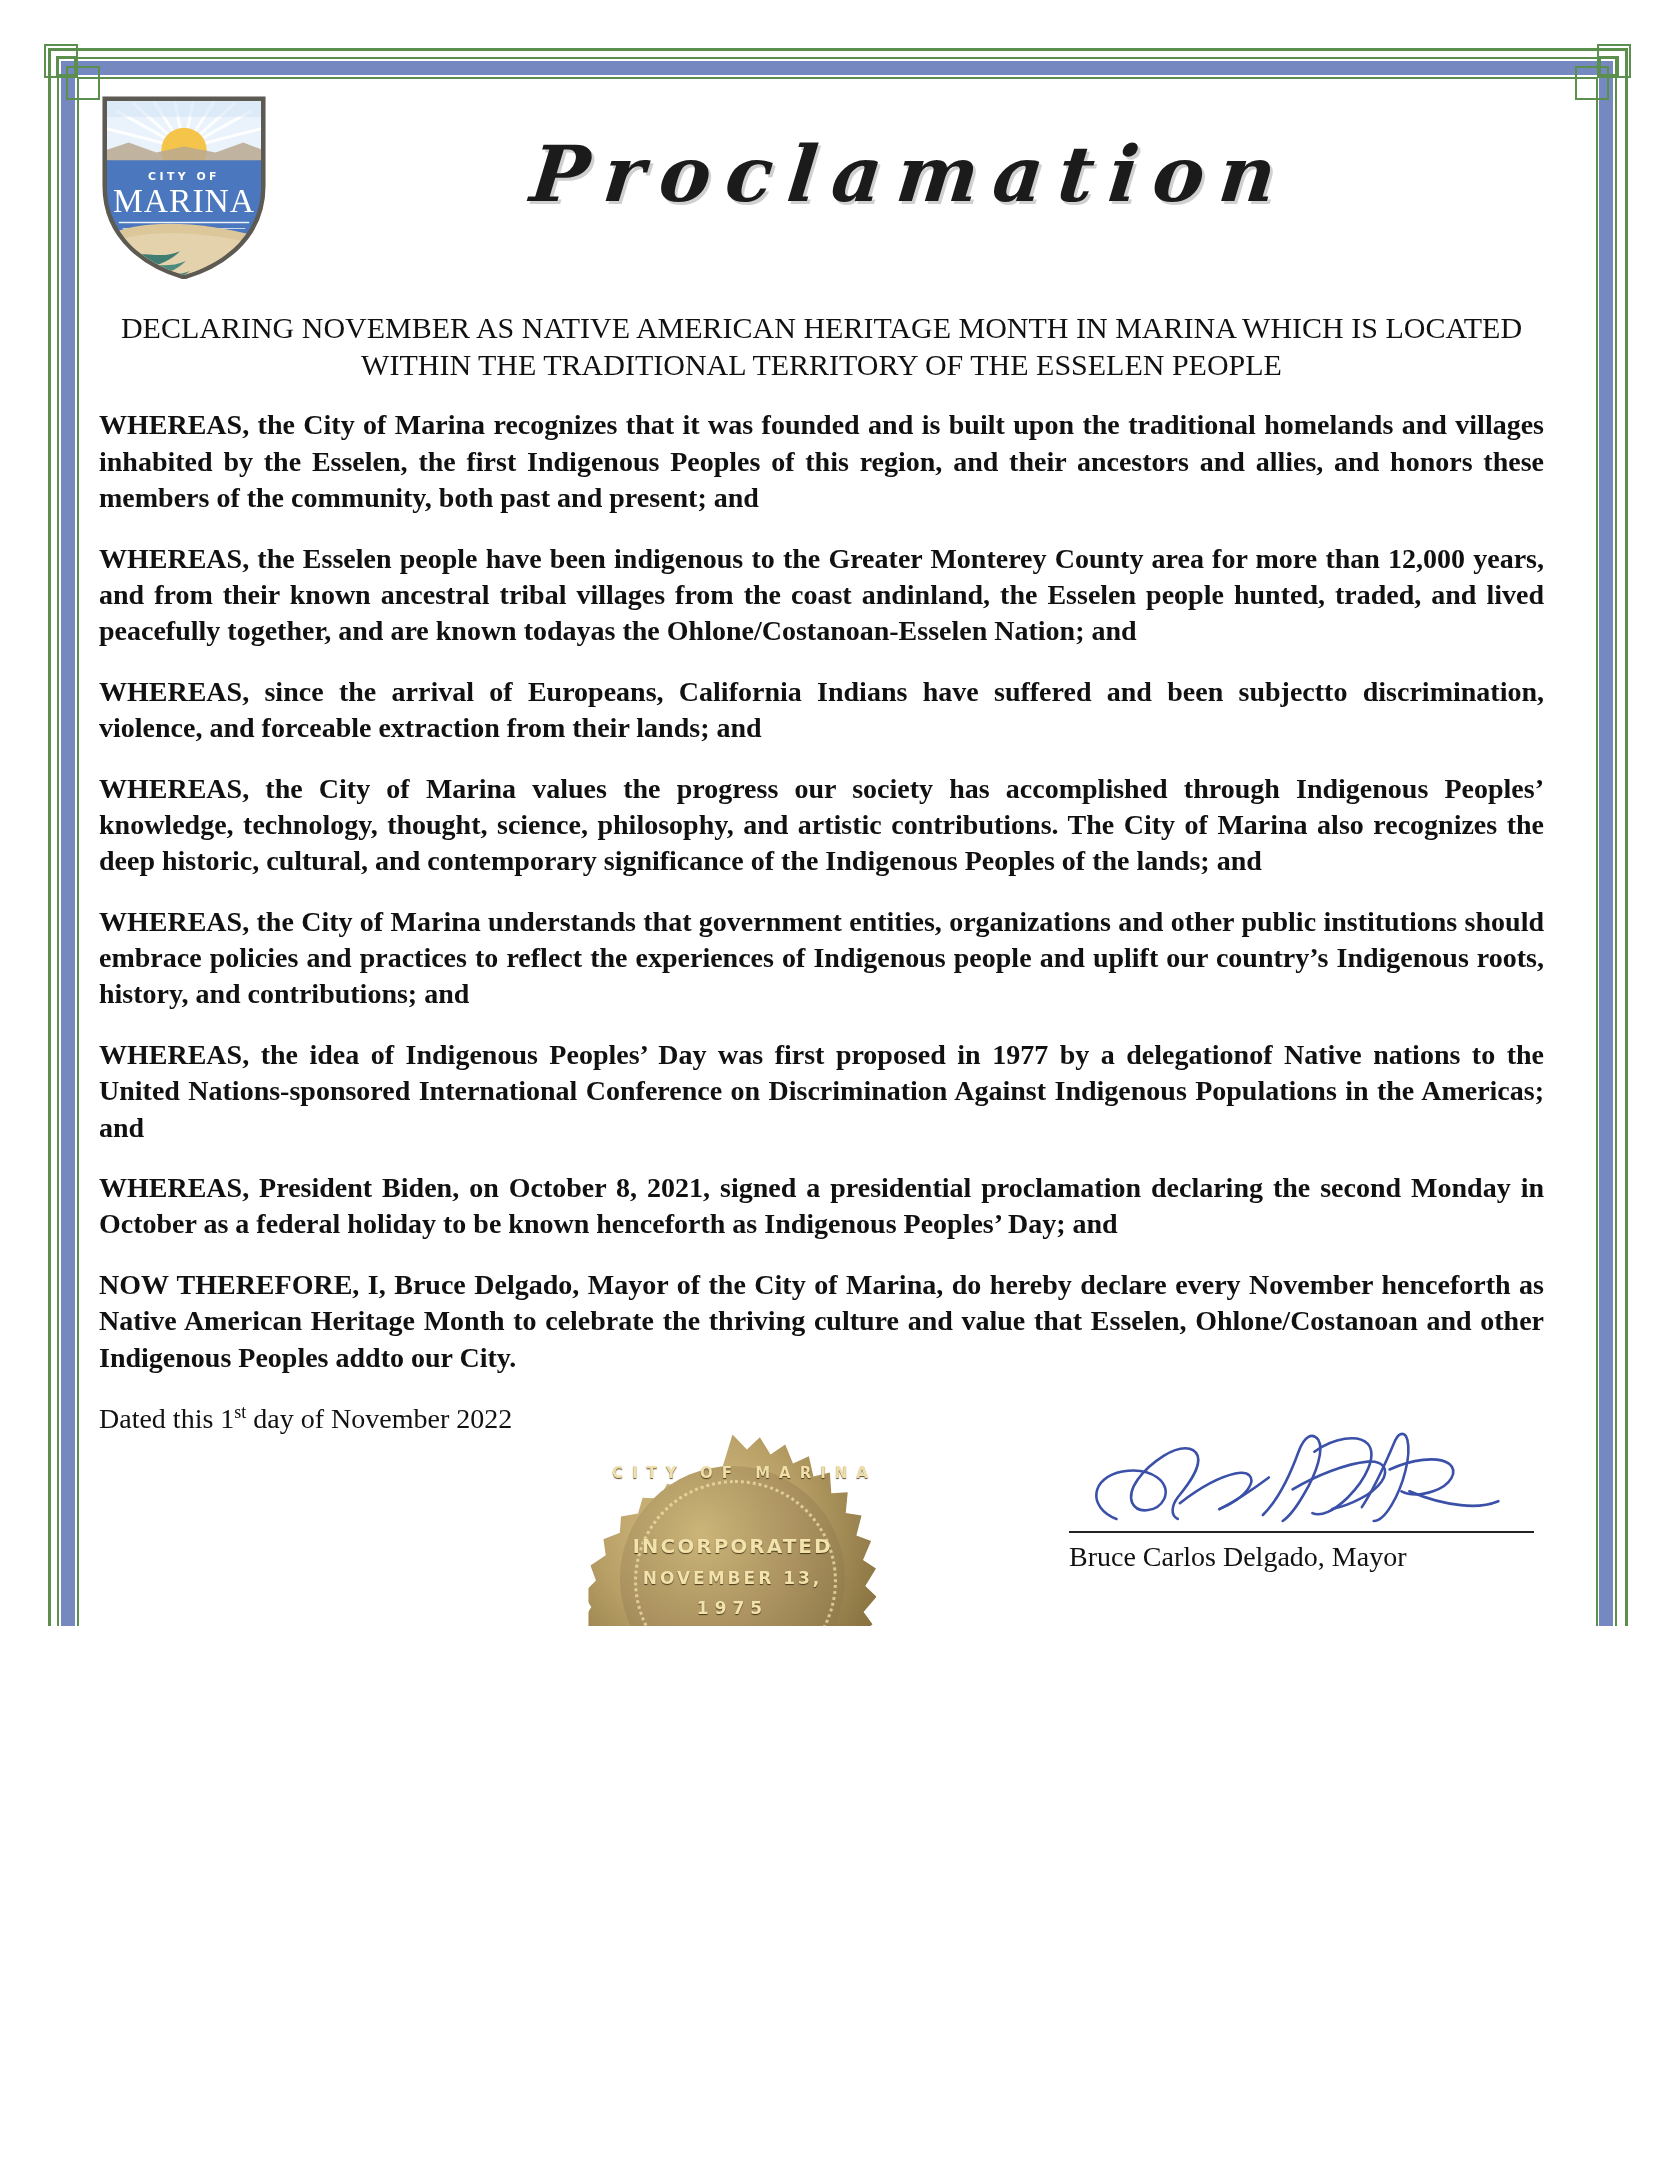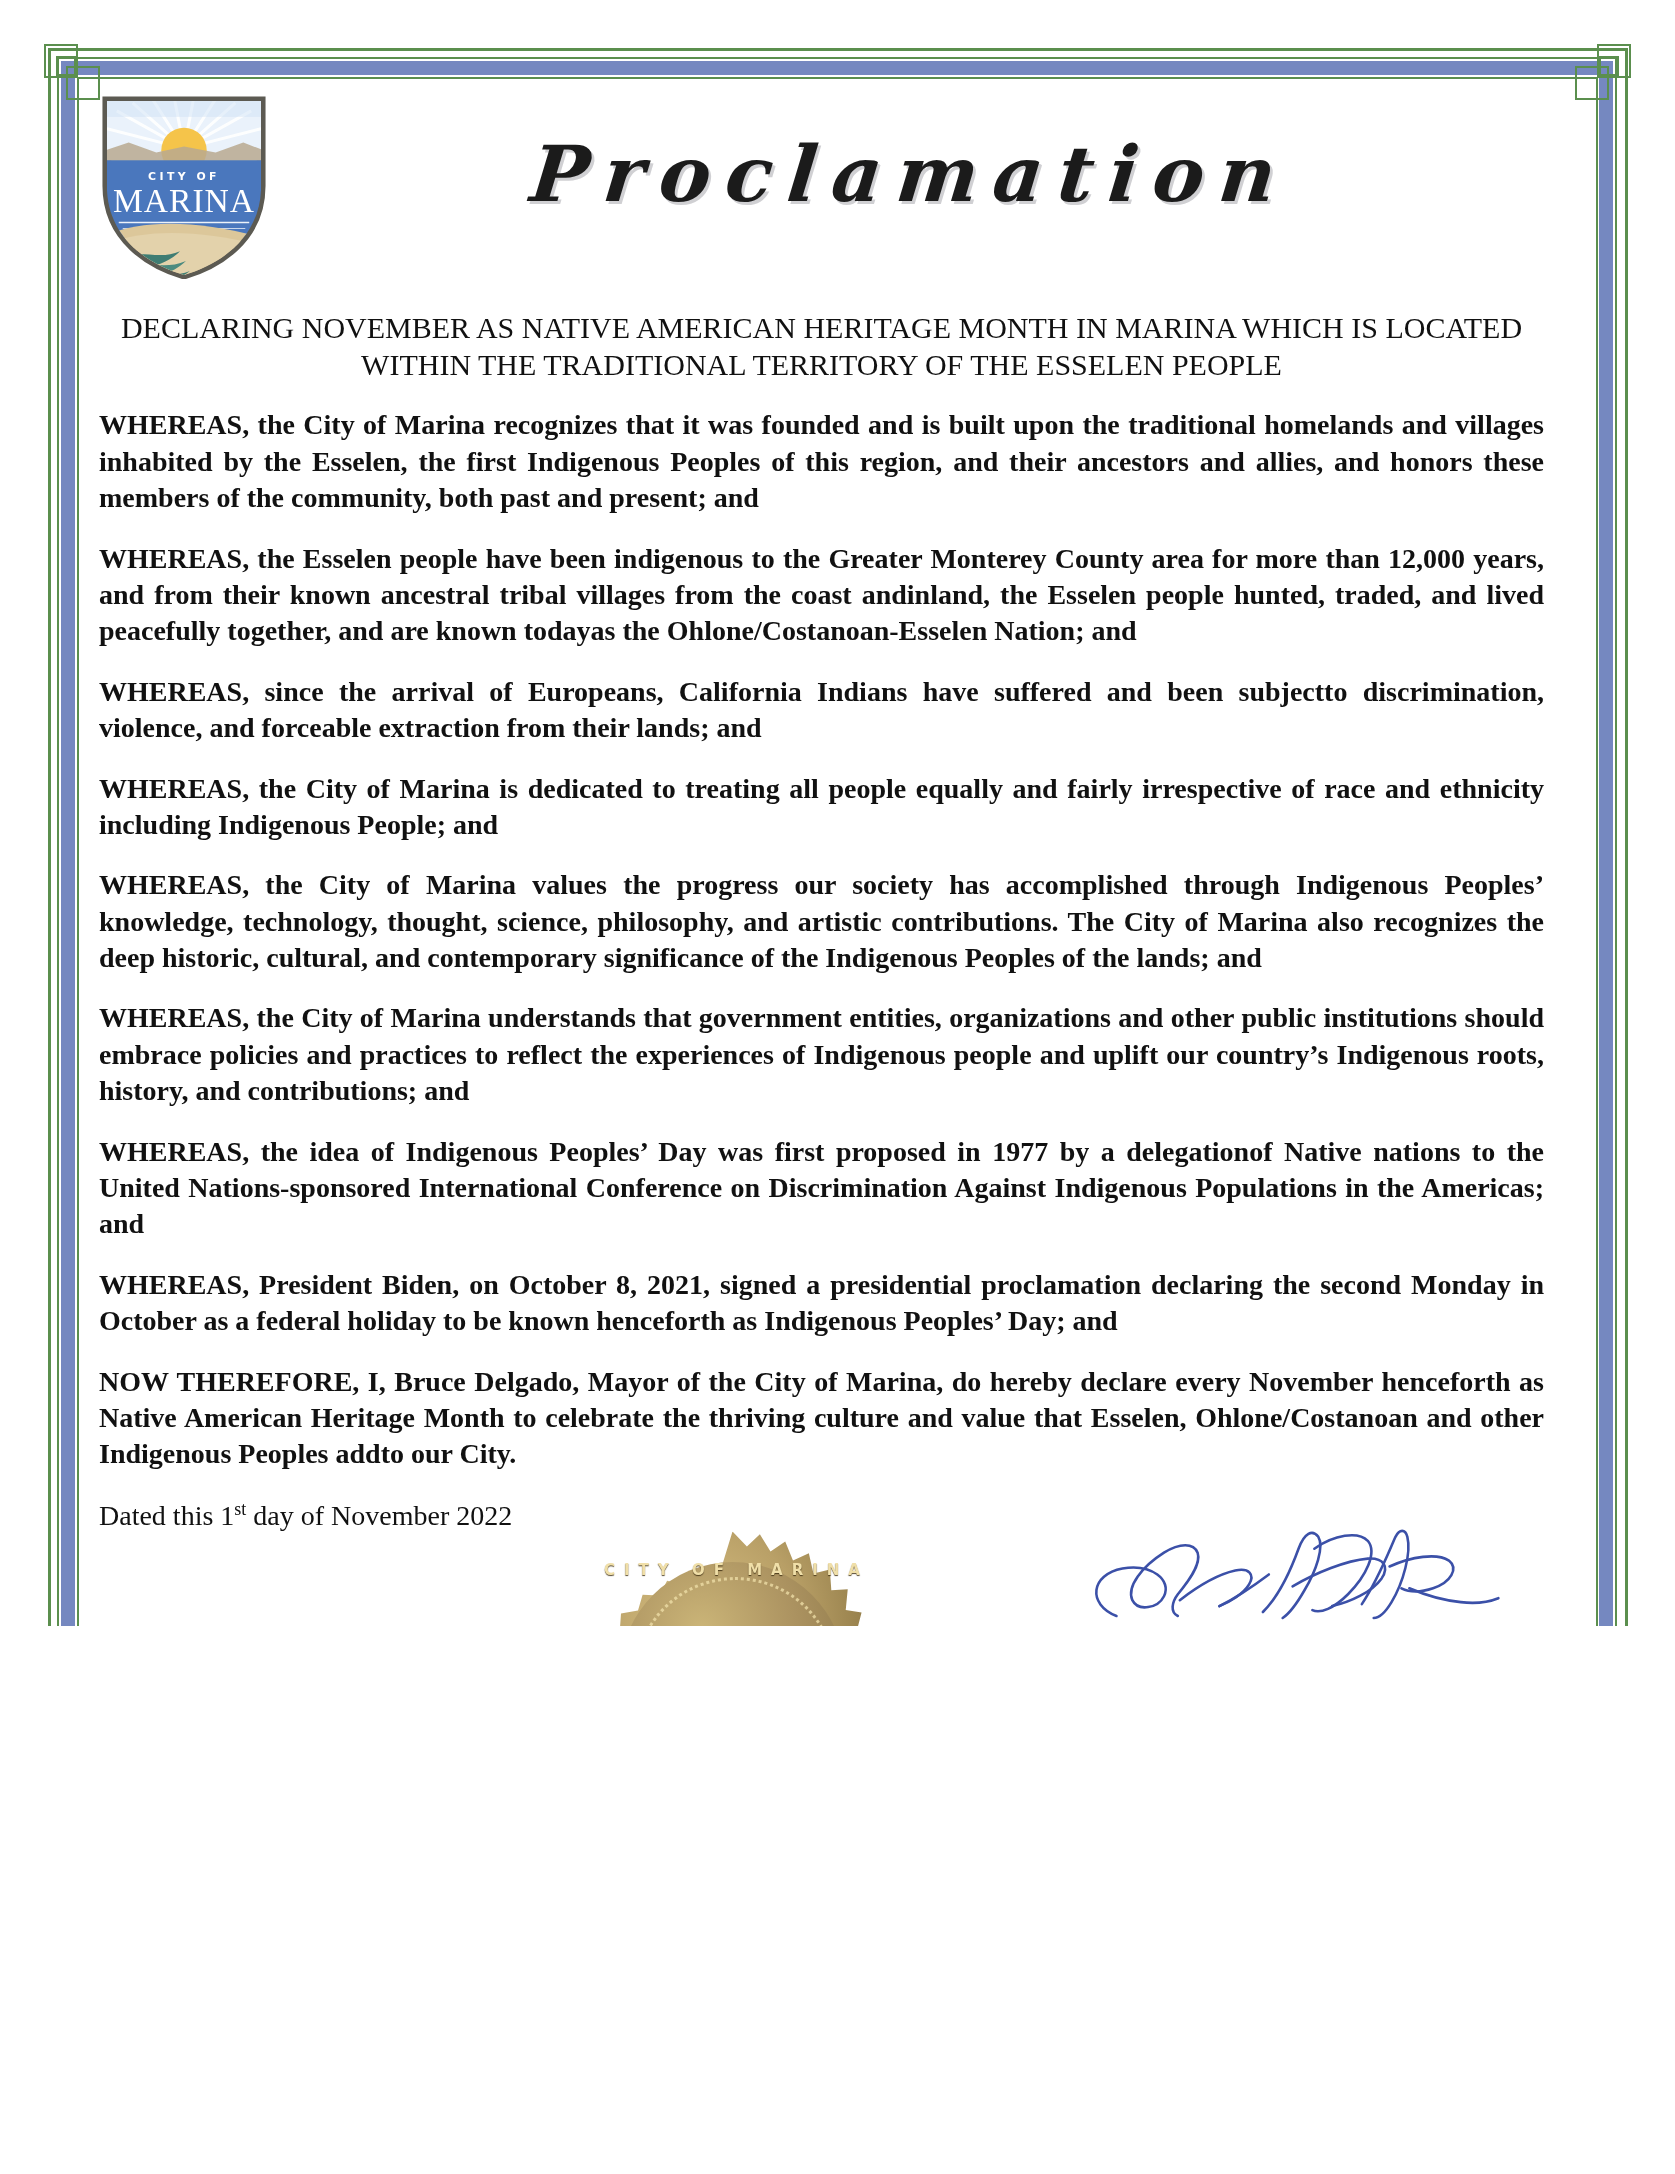--- a/index.html
+++ b/index.html
@@ -194,21 +194,21 @@
     position: absolute;
     left: 17%;
     top: 17%;
     width: 66%;
     height: 66%;
     border-radius: 50%;
     border: 3px dotted rgba(240, 225, 170, 0.75);
   }
   .seal-outer-text, .seal-bottom-text {
     position: absolute;
-    left: 4px;
+    left: 12px;
     width: 100%;
     text-align: center;
     color: #f0dfa8;
     font-family: "DejaVu Sans", "Liberation Sans", sans-serif;
     font-size: 15px;
     font-weight: bold;
     letter-spacing: 9px;
     text-shadow: 0 1px 1px rgba(60,45,15,0.85);
   }
   .seal-outer-text { top: 34px; }
@@ -342,21 +342,20 @@
         <div class="title">Proclamation</div>
       </div>
     </div>
 
     <div class="heading">DECLARING NOVEMBER AS NATIVE AMERICAN HERITAGE MONTH IN MARINA WHICH IS LOCATED WITHIN THE TRADITIONAL TERRITORY OF THE ESSELEN PEOPLE</div>
 
     <div class="body-block">
       <p class="para">WHEREAS, the City of Marina recognizes that it was founded and is built upon the traditional homelands and villages inhabited by the Esselen, the first Indigenous Peoples of this region, and their ancestors and allies, and honors these members of the community, both past and present; and</p>
       <p class="para">WHEREAS, the Esselen people have been indigenous to the Greater Monterey County area for more than 12,000 years, and from their known ancestral tribal villages from the coast andinland, the Esselen people hunted, traded, and lived peacefully together, and are known todayas the Ohlone/Costanoan-Esselen Nation; and</p>
       <p class="para">WHEREAS, since the arrival of Europeans, California Indians have suffered and been subjectto discrimination, violence, and forceable extraction from their lands; and</p>
-      <p class="para">WHEREAS, the City of Marina is dedicated to treating all people equally and fairly irrespective of race and ethnicity including Indigenous People; and</p>
       <p class="para">WHEREAS, the City of Marina values the progress our society has accomplished through Indigenous Peoples’ knowledge, technology, thought, science, philosophy, and artistic contributions. The City of Marina also recognizes the deep historic, cultural, and contemporary significance of the Indigenous Peoples of the lands; and</p>
       <p class="para">WHEREAS, the City of Marina understands that government entities, organizations and other public institutions should embrace policies and practices to reflect the experiences of Indigenous people and uplift our country’s Indigenous roots, history, and contributions; and</p>
       <p class="para">WHEREAS, the idea of Indigenous Peoples’ Day was first proposed in 1977 by a delegationof Native nations to the United Nations-sponsored International Conference on Discrimination Against Indigenous Populations in the Americas; and</p>
       <p class="para">WHEREAS, President Biden, on October 8, 2021, signed a presidential proclamation declaring the second Monday in October as a federal holiday to be known henceforth as Indigenous Peoples’ Day; and</p>
       <p class="para last">NOW THEREFORE, I, Bruce Delgado, Mayor of the City of Marina, do hereby declare every November henceforth as Native American Heritage Month to celebrate the thriving culture and value that Esselen, Ohlone/Costanoan and other Indigenous Peoples addto our City.</p>
     </div>
 
     <div class="sig-region">
 
       <div class="dated">

